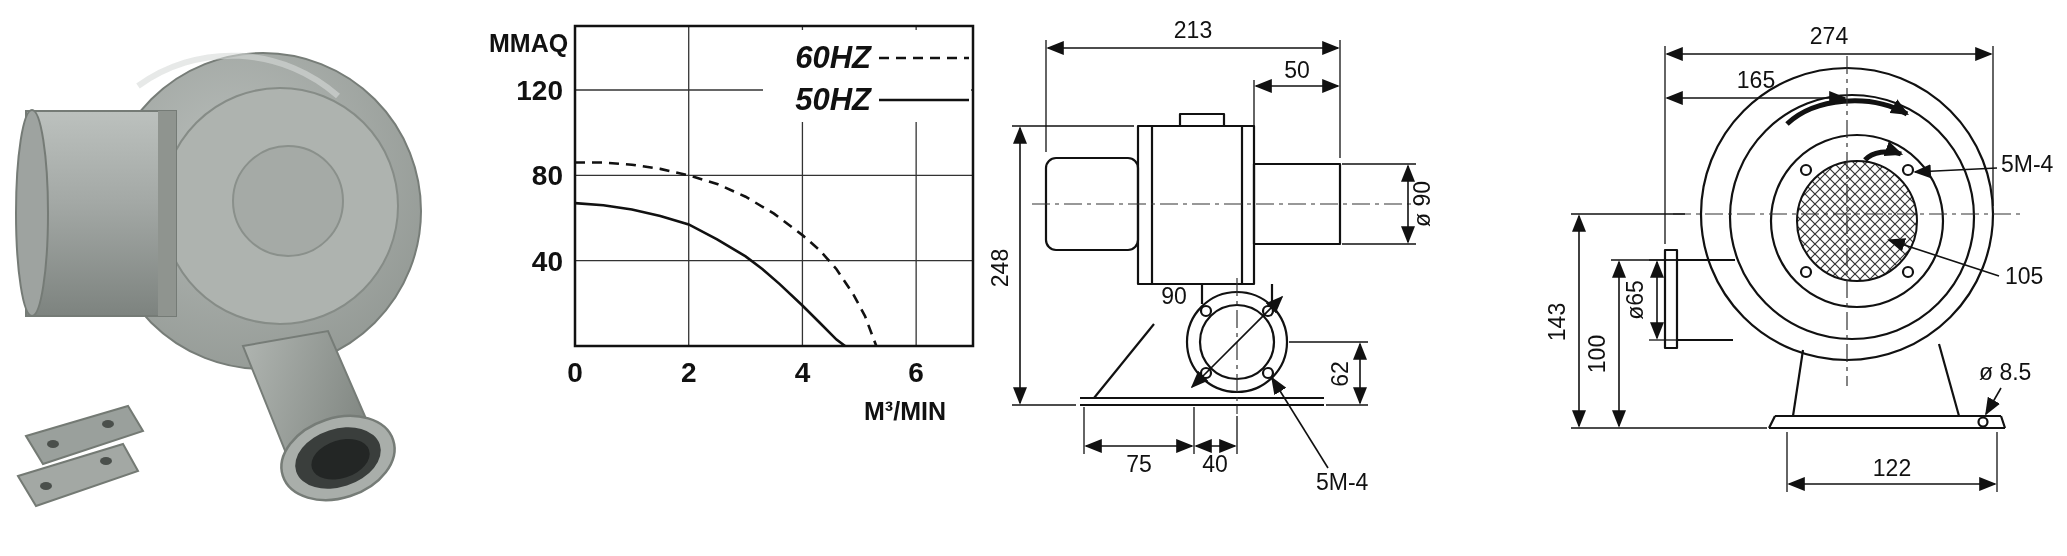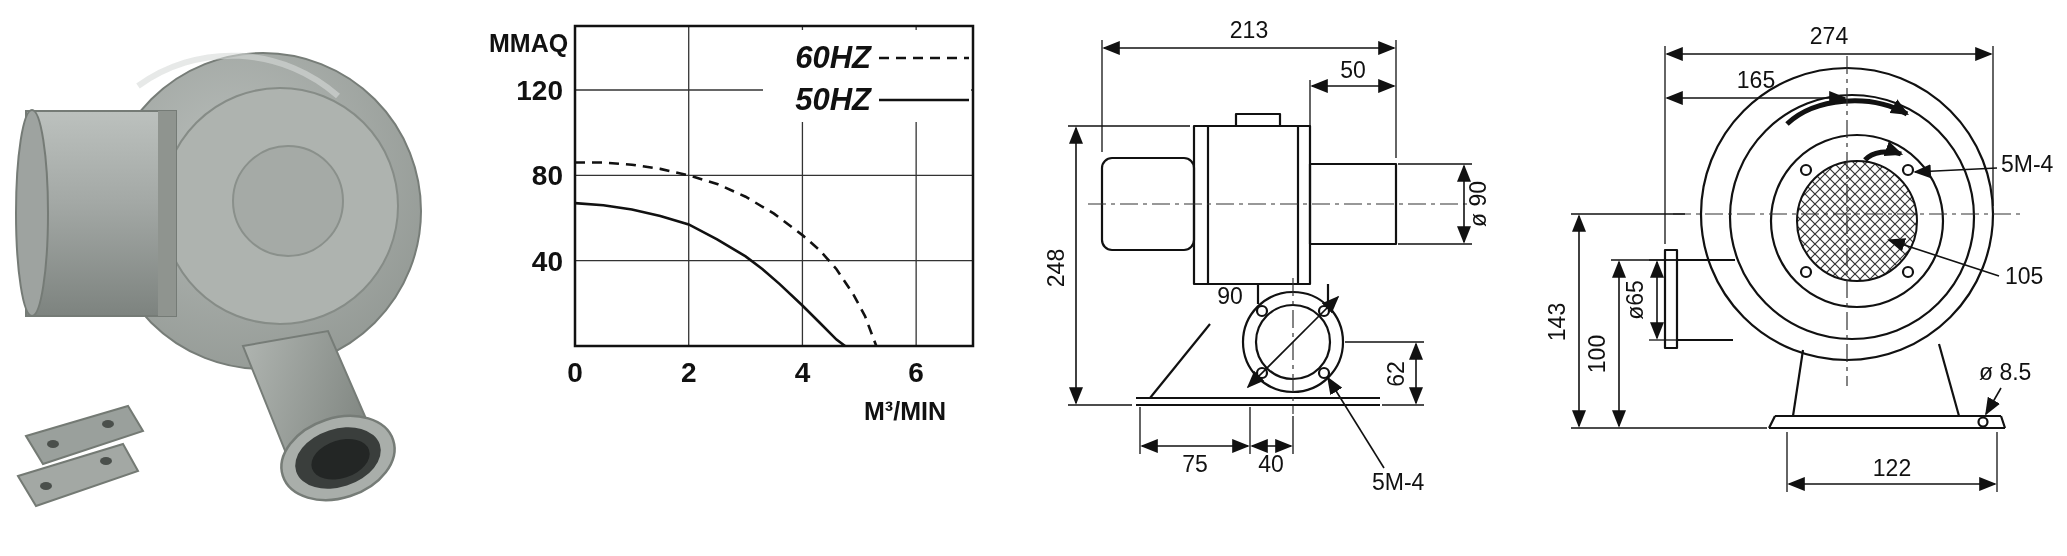--- a/index.html
+++ b/index.html
@@ -1,21 +1,21 @@
 <!DOCTYPE html>
 <html><head>
 <meta charset="utf-8">
 <style>
   html,body{margin:0;padding:0;background:#fff;}
   #canvas{position:relative;width:2067px;height:556px;background:#fff;
           font-family:"Liberation Sans",sans-serif;overflow:hidden;}
   .panel{position:absolute;}
   #photo-panel{left:8px;top:6px;}
   #chart-panel{left:465px;top:6px;}
-  #front-panel{left:1040px;top:6px;}
+  #front-panel{left:984px;top:6px;}
   #side-panel{left:1535px;top:14px;}
   svg text{fill:#111;}
   .dim-text{font-size:23px;}
   .tick{font-size:28px;font-weight:bold;}
   .axis-label{font-size:25px;font-weight:bold;}
   .legend-text{font-size:31px;font-weight:bold;font-style:italic;}
   .dim-line{stroke:#111;stroke-width:1.6;fill:none;}
   .ext-line{stroke:#111;stroke-width:1.3;fill:none;}
   .body-line{stroke:#111;stroke-width:2.2;fill:none;stroke-linejoin:round;}
   .center-line{stroke:#333;stroke-width:1.2;fill:none;stroke-dasharray:18 5 4 5;}

